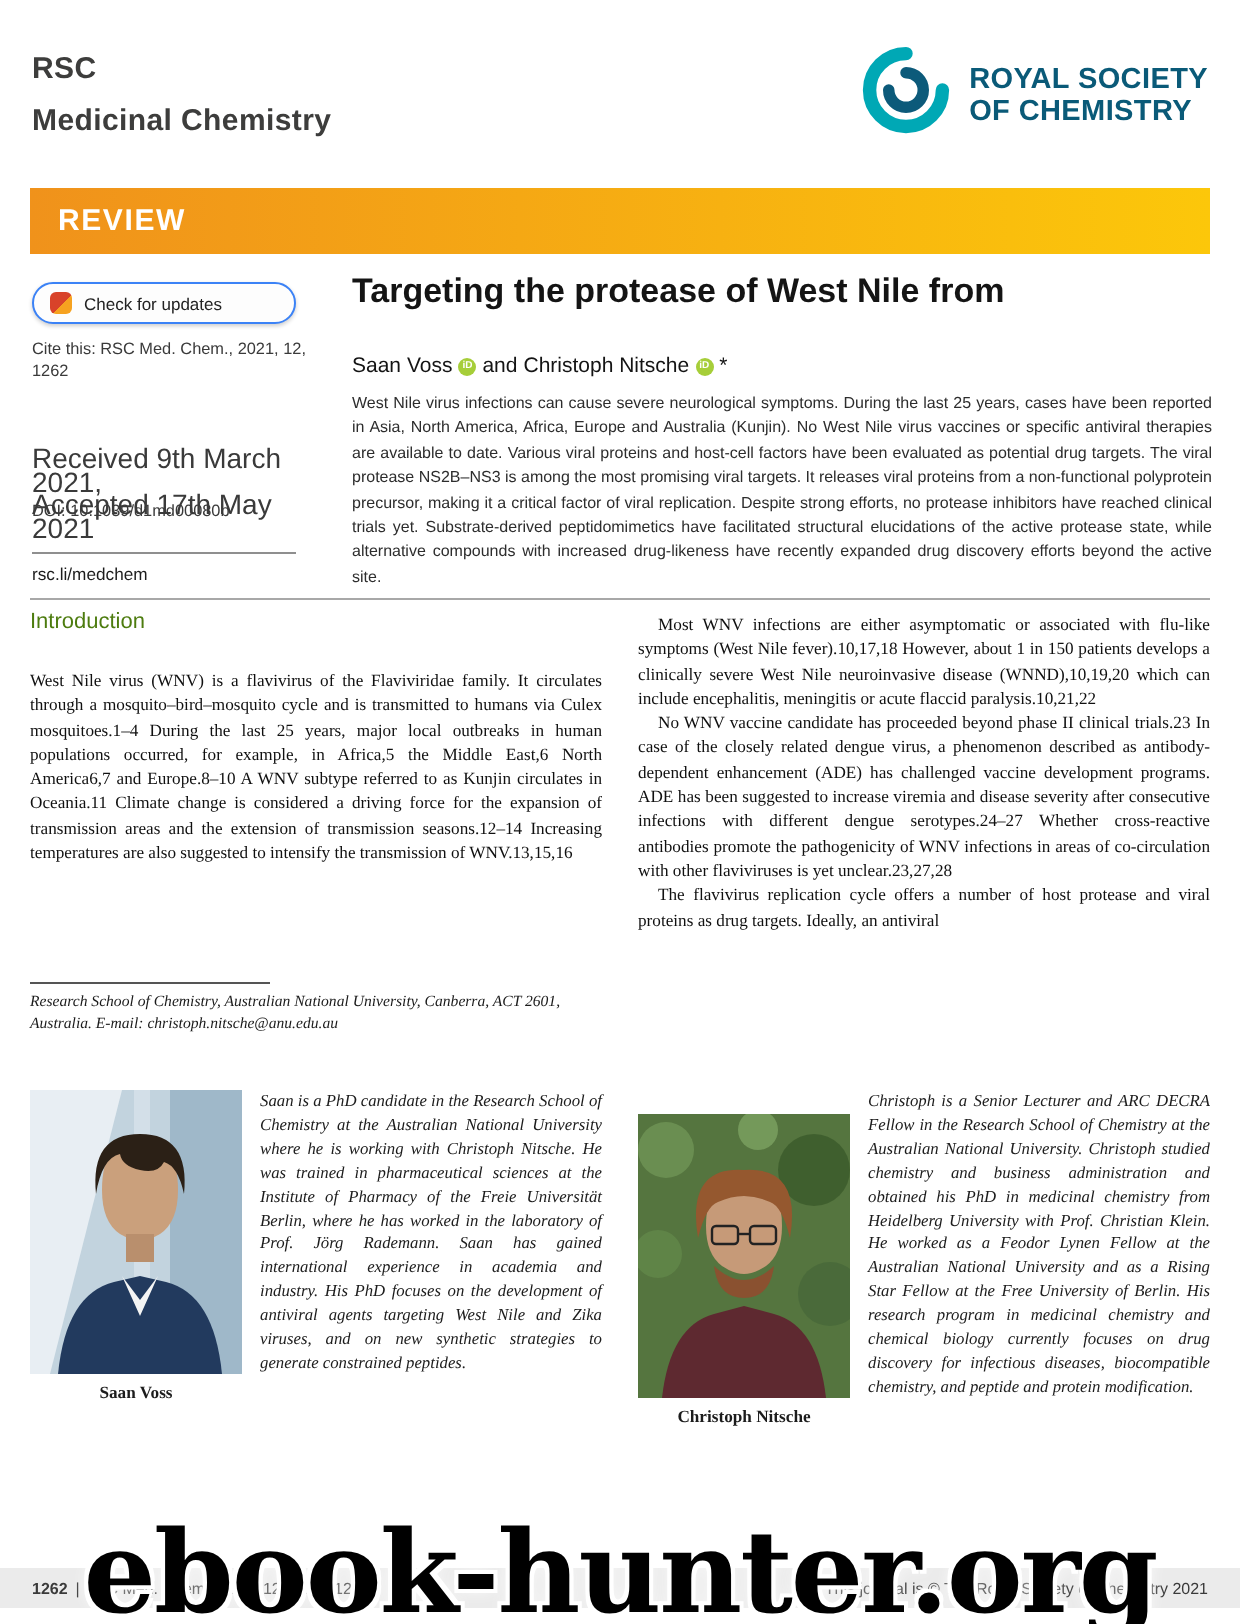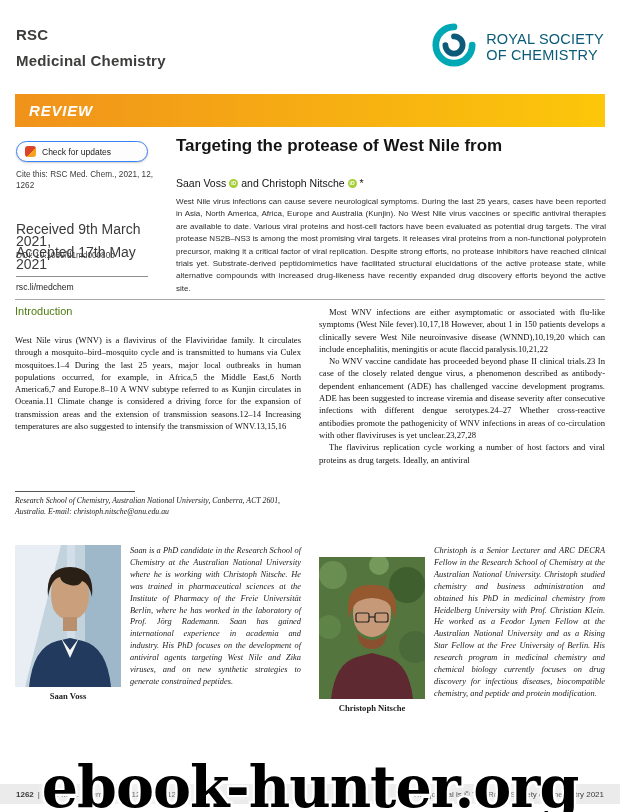--- a/index.html
+++ b/index.html
@@ -5,27 +5,27 @@
   html,body { margin:0; padding:0; background:#fff; }
   #page {
     position:relative; width:620px; height:812px; background:#ffffff;
     font-family:"Liberation Sans", sans-serif; overflow:hidden;
   }
 
   
   .journal-name { position:absolute; left:16px; top:22px; color:#3d3d3c;
     font-size:15px; line-height:26px; font-weight:700; letter-spacing:0.2px; }
   .rsc-logo-wrap { position:absolute; right:16px; top:22px; display:flex; align-items:center; gap:9px; }
-  .publisher-name { font-size:14.5px; font-weight:400; color:#0a5a78; line-height:16px; letter-spacing:0.2px; }
+  .publisher-name { font-size:14.5px; font-weight:700; color:#0a5a78; line-height:16px; letter-spacing:0.2px; }
 
   
   .banner { position:absolute; left:15px; right:15px; top:94px; height:33px;
     background:linear-gradient(90deg,#f0921b,#fcc70a);
     color:#fff; font-weight:700; font-size:15px; letter-spacing:0.8px;
-    line-height:33px; padding-left:14px; box-sizing:border-box;font-style:italic; }
+    line-height:33px; padding-left:14px; box-sizing:border-box; }
 
   
   .check-btn { position:absolute; left:16px; top:141px; width:132px; height:21px;
     border:1px solid #3b82f6; border-radius:11px; background:#fdfdfd;
     display:flex; align-items:center; gap:6px; padding:0 8px; box-sizing:border-box;
     font-size:8.5px; color:#222; cursor:pointer; box-shadow:0 1px 2px rgba(0,0,0,.2); }
   .crossmark { width:11px; height:11px; border-radius:3px; flex:0 0 auto;
     background:linear-gradient(135deg,#d8432a 0 55%,#f6a220 55% 100%); }
   .cite { position:absolute; left:16px; top:169px; width:138px; font-size:8.2px; line-height:11px; color:#3a3a3a; }
   .dates { position:absolute; left:16px; top:224px; width:140px; font-size:14px; line-height:11.5px; color:#3a3a3a; }
@@ -133,21 +133,21 @@
 
   <div class="main-rule"></div>
 
   <div class="intro-heading">Introduction</div>
   <div class="col-left body-serif">
     <p>West Nile virus (WNV) is a flavivirus of the Flaviviridae family. It circulates through a mosquito–bird–mosquito cycle and is transmitted to humans via Culex mosquitoes.1–4 During the last 25 years, major local outbreaks in human populations occurred, for example, in Africa,5 the Middle East,6 North America6,7 and Europe.8–10 A WNV subtype referred to as Kunjin circulates in Oceania.11 Climate change is considered a driving force for the expansion of transmission areas and the extension of transmission seasons.12–14 Increasing temperatures are also suggested to intensify the transmission of WNV.13,15,16</p>
   </div>
   <div class="col-right body-serif">
     <p>Most WNV infections are either asymptomatic or associated with flu-like symptoms (West Nile fever).10,17,18 However, about 1 in 150 patients develops a clinically severe West Nile neuroinvasive disease (WNND),10,19,20 which can include encephalitis, meningitis or acute flaccid paralysis.10,21,22</p>
     <p>No WNV vaccine candidate has proceeded beyond phase II clinical trials.23 In case of the closely related dengue virus, a phenomenon described as antibody-dependent enhancement (ADE) has challenged vaccine development programs. ADE has been suggested to increase viremia and disease severity after consecutive infections with different dengue serotypes.24–27 Whether cross-reactive antibodies promote the pathogenicity of WNV infections in areas of co-circulation with other flaviviruses is yet unclear.23,27,28</p>
-    <p>The flavivirus replication cycle working a number of host factors and viral proteins as drug targets. Ideally, an antiviral</p>
+    <p>The flavivirus replication cycle offers a number of host protease and viral proteins as drug targets. Ideally, an antiviral</p>
   </div>
 
   <div class="footnote-rule"></div>
   <div class="footnote">Research School of Chemistry, Australian National University, Canberra, ACT 2601, Australia. E-mail: christoph.nitsche@anu.edu.au</div>
 
   <div class="bio bio-left">
     <div class="photo-wrap">
       <div class="photo">
         <svg viewBox="0 0 106 142" width="106" height="142" preserveAspectRatio="none">
           <rect width="106" height="142" fill="#c2d3de"></rect>

